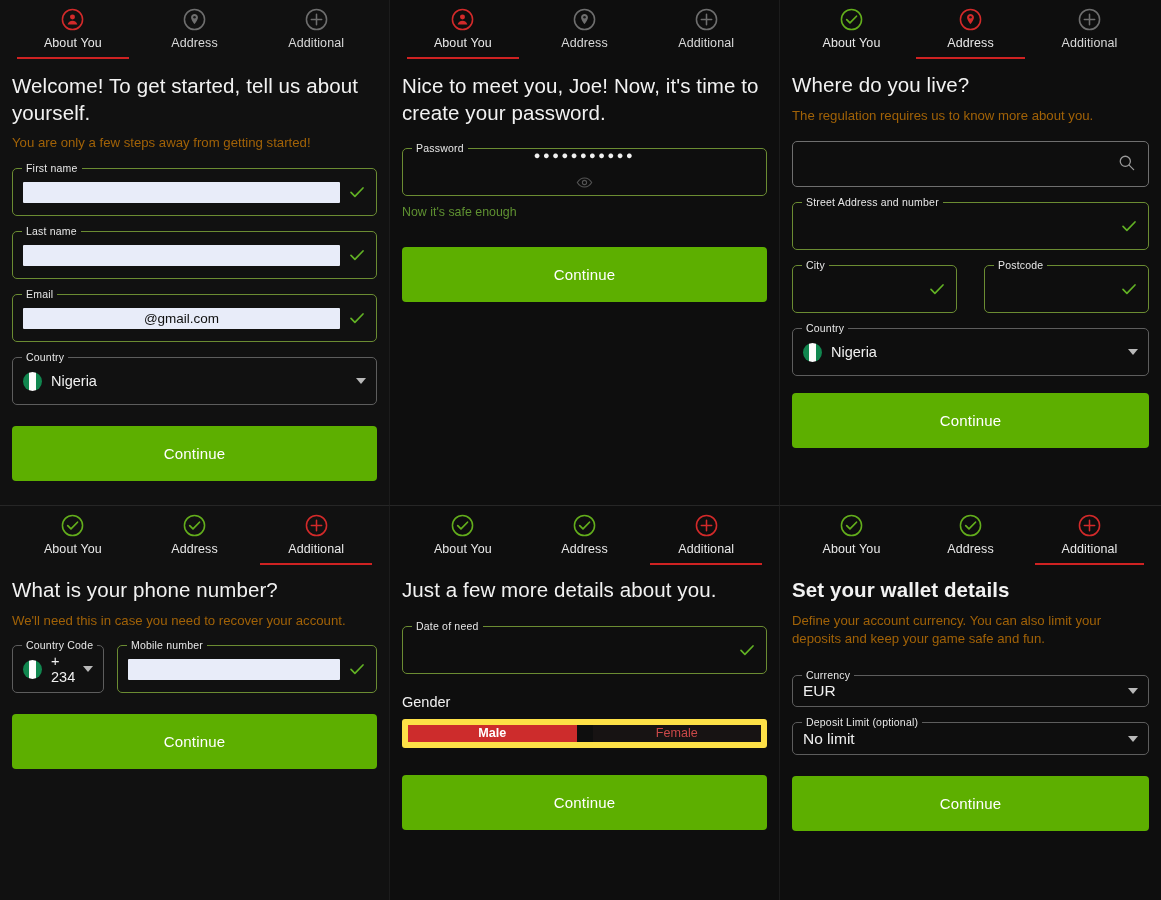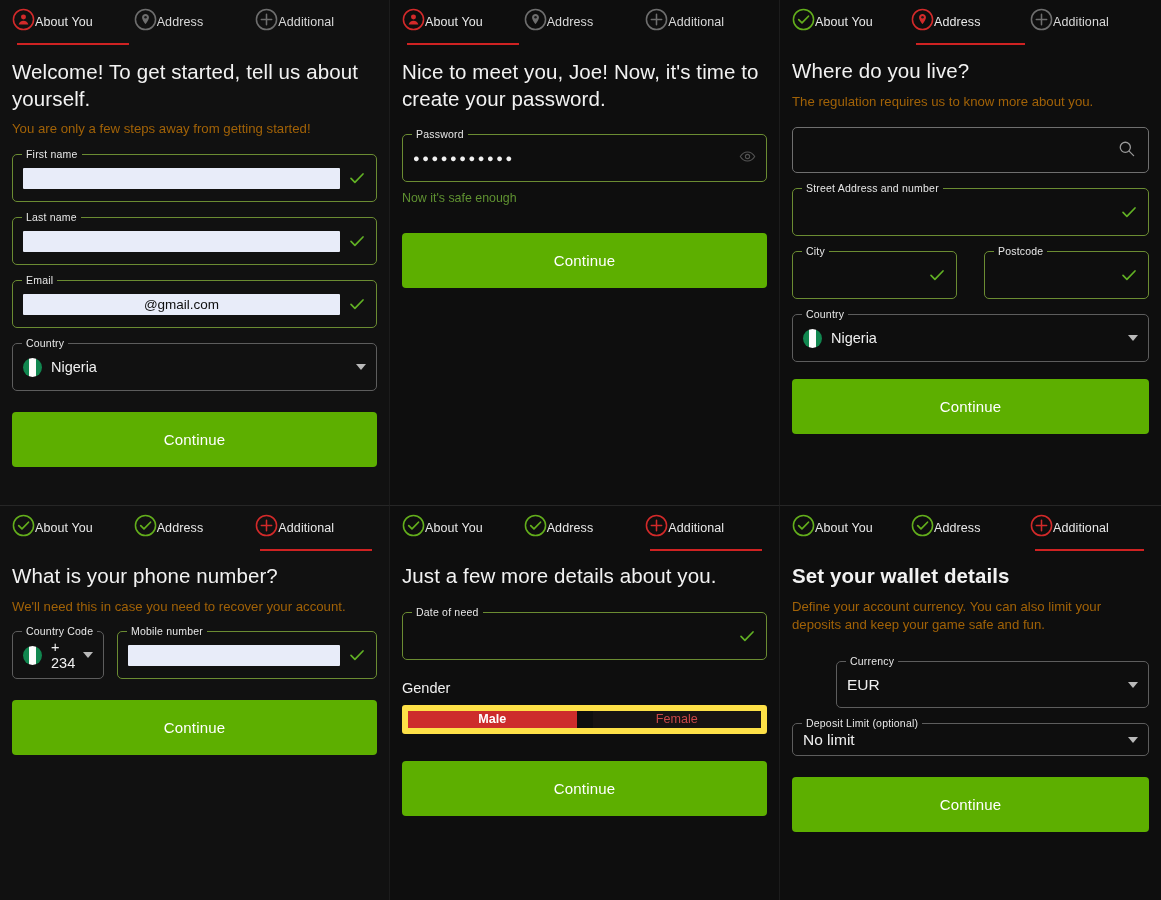--- a/index.html
+++ b/index.html
@@ -28,21 +28,21 @@
 
   
   .stepper {
     display: flex;
     padding-top: 8px;
     position: relative;
   }
   .step {
     flex: 1;
     display: flex;
-    flex-direction: row;
+    flex-direction: column;
     align-items: center;
     position: relative;
     padding-bottom: 9px;
     cursor: pointer;
   }
   .step .circ {
     width: 23px; height: 23px;
     border-radius: 50%;
     display: flex; align-items: center; justify-content: center;
     margin-bottom: 5px;
@@ -334,21 +334,21 @@
               <circle cx="12" cy="12" r="10.5" fill="none" stroke="#6e6e6e" stroke-width="1.6"></circle>
               <path d="M12 6.6v10.8M6.6 12h10.8" stroke="#6e6e6e" stroke-width="1.6" stroke-linecap="round"></path>
             </svg>
         </span>
         <span class="lbl">Additional</span>
       </div>
     </div>
 
     <h1 class="title">Nice to meet you, Joe! Now, it's time to create your password.</h1>
 
-    <div class="field" style="margin-top:22px;height:48px;">
+    <div class="field" style="margin-top:22px;height:48px;flex-direction:column;">
       <span class="legend">Password</span>
       <span class="pwdots">●●●●●●●●●●●</span>
       <span class="eye">
         <svg width="17" height="17" viewBox="0 0 24 24">
             <path d="M1.8 12s3.9-6.4 10.2-6.4S22.2 12 22.2 12s-3.9 6.4-10.2 6.4S1.8 12 1.8 12z" fill="none" stroke="#8c8c8c" stroke-width="1.5"></path>
             <circle cx="12" cy="12" r="3" fill="none" stroke="#8c8c8c" stroke-width="1.5"></circle>
           </svg>
       </span>
     </div>
 
@@ -585,21 +585,21 @@
               <path d="M12 6.6v10.8M6.6 12h10.8" stroke="#d32a2a" stroke-width="1.6" stroke-linecap="round"></path>
             </svg>
         </span>
         <span class="lbl">Additional</span>
       </div>
     </div>
 
     <h1 class="title" style="margin-top:12px;font-weight:bold;">Set your wallet details</h1>
     <p class="sub">Define your account currency. You can also limit your deposits and keep your game safe and fun.</p>
 
-    <div class="field gray" style="margin-top:26px;height:47px;margin-left:44px;">
+    <div class="field gray" style="margin-top:26px;height:32px;">
       <span class="legend">Currency</span>
       <span class="selval big">EUR</span>
       <span class="caret"></span>
     </div>
 
     <div class="field gray" style="height:33px;">
       <span class="legend">Deposit Limit (optional)</span>
       <span class="selval big">No limit</span>
       <span class="caret"></span>
     </div>

